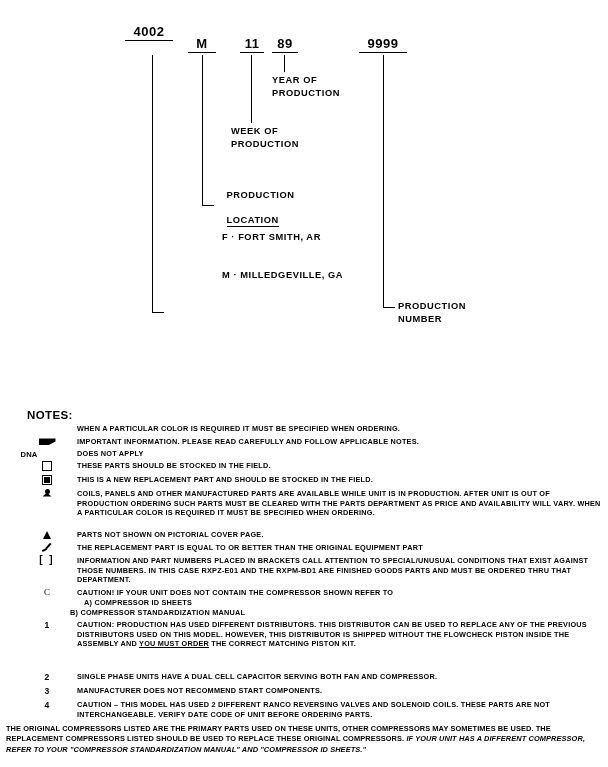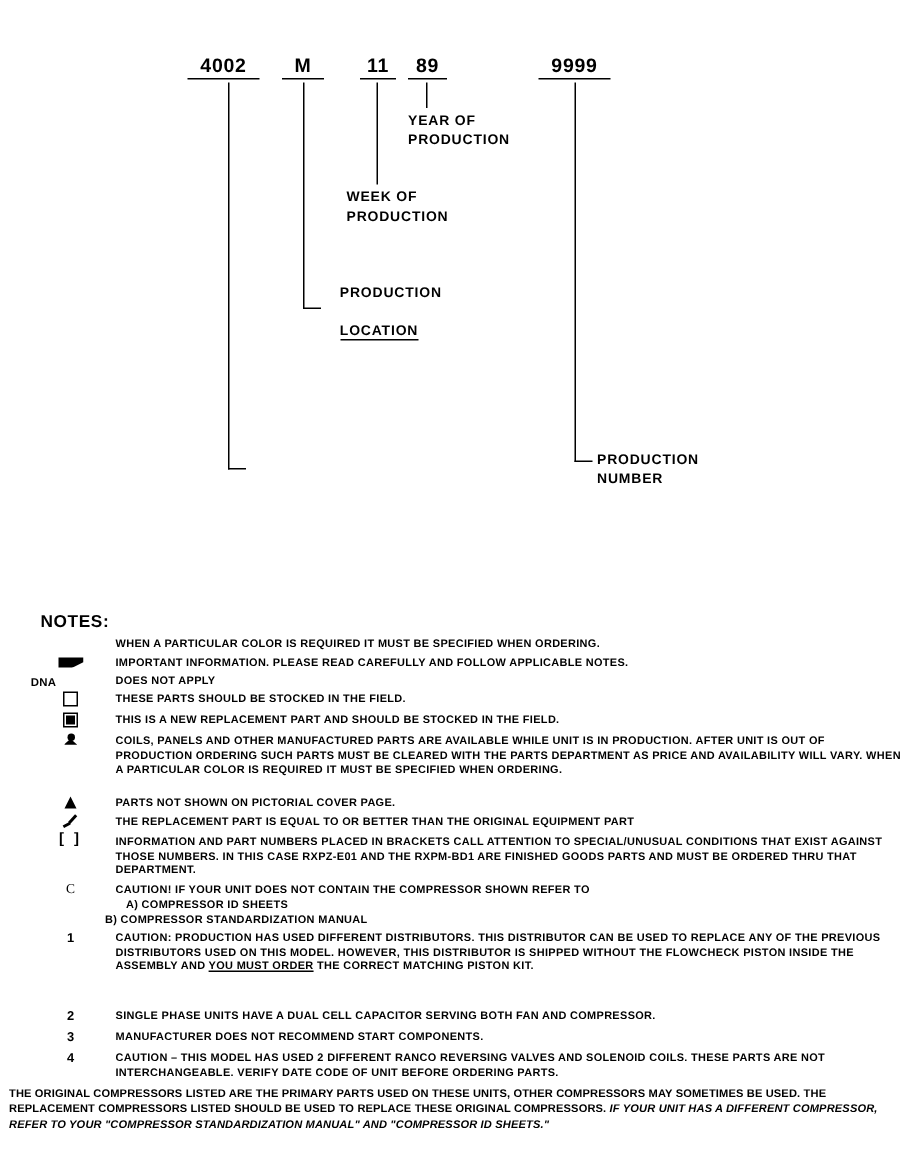--- a/index.html
+++ b/index.html
@@ -113,21 +113,21 @@
     font-size:7.4px;font-weight:700;letter-spacing:.1px;line-height:10.4px;
   }
   #footer-para .it{font-style:italic;}
 </style>
 </head>
 <body>
 
 <div class="page">
 
 
-  <div class="serial-seg" style="left:125px;top:36px;width:48px;">4002</div>
+  <div class="serial-seg" style="left:125px;top:24px;width:48px;">4002</div>
 
   <div class="serial-seg" style="left:188px;top:36px;width:28px;">M</div>
 
   <div class="serial-seg" style="left:240px;top:36px;width:24px;">11</div>
 
   <div class="serial-seg" style="left:272px;top:36px;width:26px;">89</div>
 
   <div class="serial-seg" style="left:359px;top:36px;width:48px;">9999</div>
 
   <div class="vline" style="left:152px;top:55px;height:258px;"></div>
@@ -147,20 +147,24 @@
 PRODUCTION</div>
 
   <div class="callout" style="left:231px;top:125px;">WEEK OF
 PRODUCTION</div>
 
   <div class="callout" style="left:214px;top:176px;">
     <span>PRODUCTION</span><br>
     <span class="u">LOCATION</span>
   </div>
 
+  <div class="callout" style="left:222px;top:206px;">
+    <div>F · FORT SMITH, AR</div>
+    <div>M · MILLEDGEVILLE, GA</div>
+  </div>
 
 
   <div class="callout" style="left:398px;top:300px;">PRODUCTION
 NUMBER</div>
 
   <div id="notes-heading">NOTES:</div>
 
   <div class="note-row" style="top:424px;">
     <div class="note-txt b">WHEN A PARTICULAR COLOR IS REQUIRED IT MUST BE SPECIFIED WHEN ORDERING.</div>
   </div>

